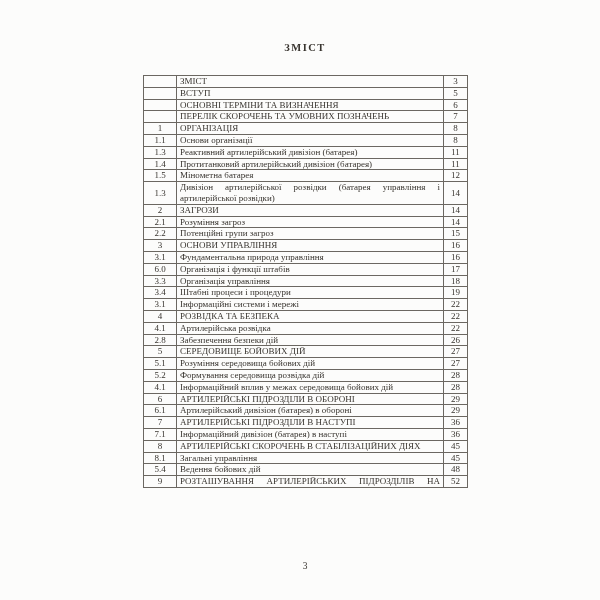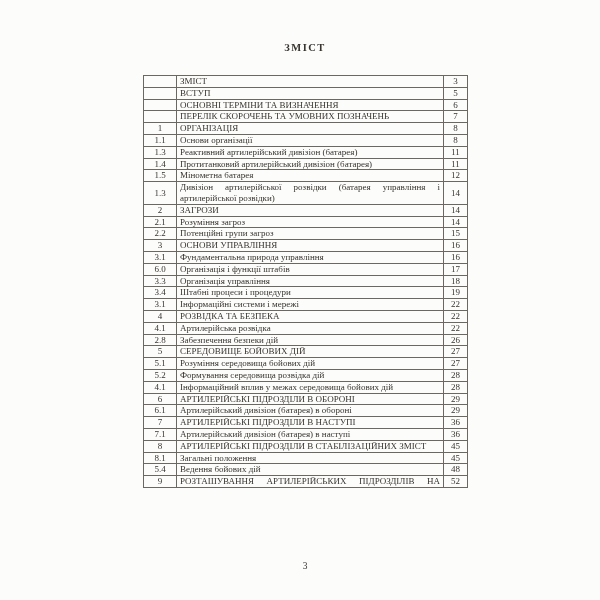--- a/index.html
+++ b/index.html
@@ -213,31 +213,31 @@
     <td class="c-title">Артилерійський дивізіон (батарея) в обороні</td>
     <td class="c-page">29</td>
   </tr>
         <tr>
     <td class="c-num">7</td>
     <td class="c-title">АРТИЛЕРІЙСЬКІ ПІДРОЗДІЛИ В НАСТУПІ</td>
     <td class="c-page">36</td>
   </tr>
         <tr>
     <td class="c-num">7.1</td>
-    <td class="c-title">Артилерійський дивізіон (батарея) в наступі</td>
+    <td class="c-title">Інформаційний дивізіон (батарея) в наступі</td>
     <td class="c-page">36</td>
   </tr>
         <tr>
     <td class="c-num">8</td>
-    <td class="c-title">АРТИЛЕРІЙСЬКІ ПІДРОЗДІЛИ В СТАБІЛІЗАЦІЙНИХ ЗМІСТ</td>
+    <td class="c-title">АРТИЛЕРІЙСЬКІ СКОРОЧЕНЬ В СТАБІЛІЗАЦІЙНИХ ДІЯХ</td>
     <td class="c-page">45</td>
   </tr>
         <tr>
     <td class="c-num">8.1</td>
-    <td class="c-title">Загальні положення</td>
+    <td class="c-title">Загальні управління</td>
     <td class="c-page">45</td>
   </tr>
         <tr>
     <td class="c-num">5.4</td>
     <td class="c-title">Ведення бойових дій</td>
     <td class="c-page">48</td>
   </tr>
         <tr>
     <td class="c-num">9</td>
     <td class="c-title spread">РОЗТАШУВАННЯ АРТИЛЕРІЙСЬКИХ ПІДРОЗДІЛІВ НА</td>

